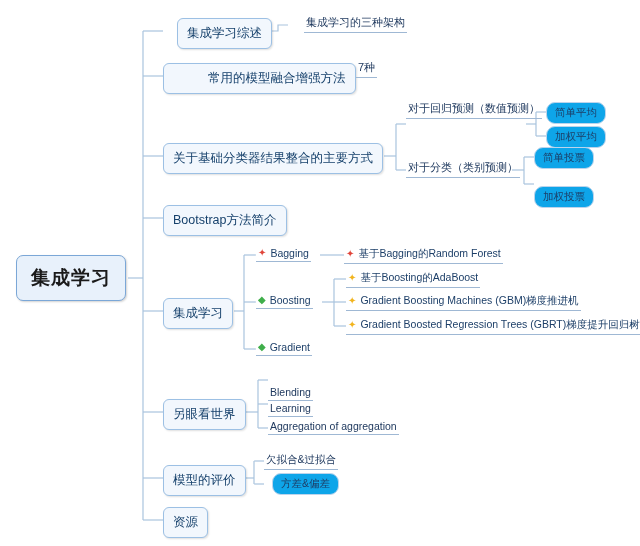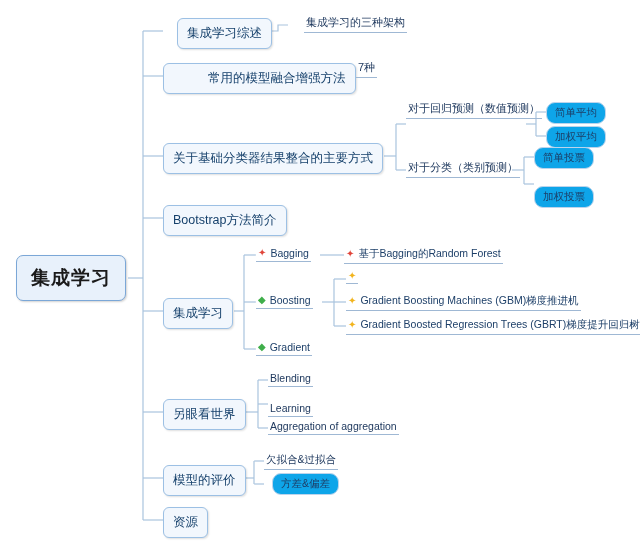--- a/index.html
+++ b/index.html
@@ -193,30 +193,31 @@
     <span class="glyph green">◆</span>
     <span>Gradient</span>
   </div>
 
   <div class="node starred" style="left:344px; top:246px;">
     <span class="glyph red">✦</span>
     <span>基于Bagging的Random Forest</span>
   </div>
   <div class="node starred" style="left:346px; top:270px;">
     <span class="glyph yellow">✦</span>
+    <span>基于Boosting的AdaBoost</span>
   </div>
   <div class="node starred" style="left:346px; top:293px;">
     <span class="glyph yellow">✦</span>
     <span>Gradient Boosting Machines (GBM)梯度推进机</span>
   </div>
   <div class="node starred" style="left:346px; top:317px;">
     <span class="glyph yellow">✦</span>
     <span>Gradient Boosted Regression Trees (GBRT)梯度提升回归树</span>
   </div>
 
-  <div class="node plain" style="left:268px; top:371px;">Blending</div>
+  <div class="node plain" style="left:268px; top:385px;">Blending</div>
   <div class="node plain" style="left:268px; top:395px;margin-top:6px;">Learning</div>
   <div class="node plain" style="left:268px; top:419px;">Aggregation of aggregation</div>
 
   <div class="node plain" style="left:264px; top:452px;">欠拟合&amp;过拟合</div>
   <div class="node pill" style="left:264px; top:473px;margin-left:8px;">方差&amp;偏差</div>
 
 </div>
 
 </body></html>

